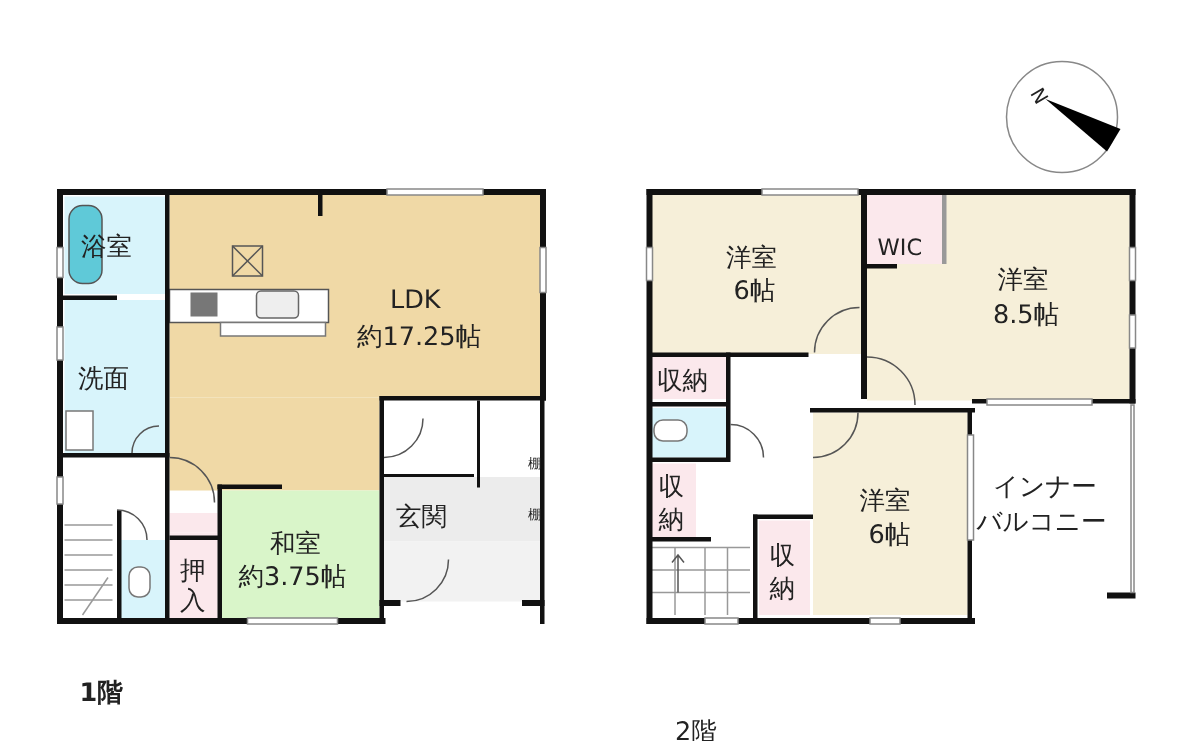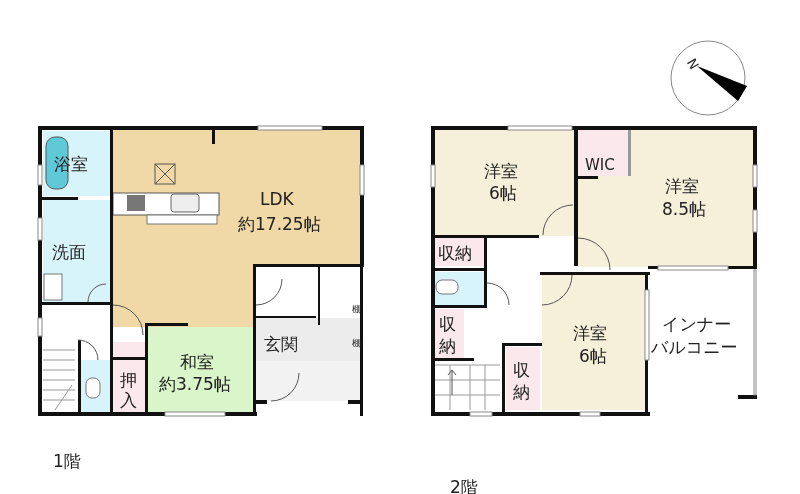--- a/index.html
+++ b/index.html
@@ -183,14 +183,14 @@
     <text x="439" y="352" class="lbl" font-size="17">納</text>
     <text x="513" y="376" class="lbl" font-size="17">収</text>
     <text x="513" y="398" class="lbl" font-size="17">納</text>
     <text x="573" y="339" class="lbl" font-size="17">洋室</text>
     <text x="579" y="362" class="lbl" font-size="17">6帖</text>
     <text x="662" y="330" class="lbl" font-size="17">インナー</text>
     <text x="651" y="353" class="lbl" font-size="17">バルコニー</text>
   </g>
 </svg>
 
-<div class="floor-label" style="left:53px; top:450px;">1階</div>
+<div class="floor-label" style="left:53px; top:450px;font-weight:bold;">1階</div>
 <div class="floor-label" style="left:450px; top:452px;margin-top:24px;">2階</div>
 
 </body></html>

